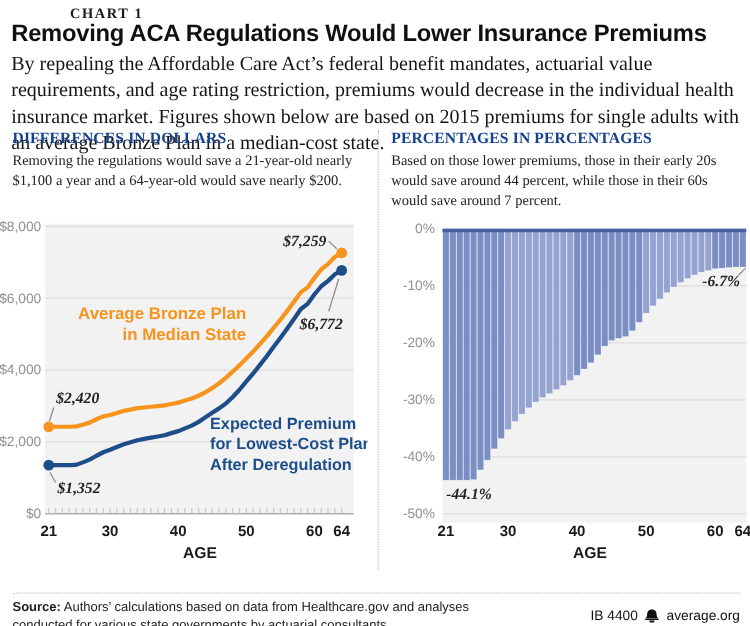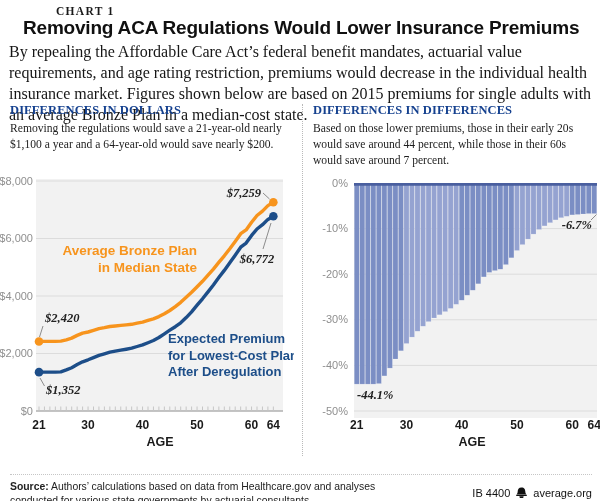--- a/index.html
+++ b/index.html
@@ -1,20 +1,20 @@
 <!DOCTYPE html>
 <html><head>
 <meta charset="utf-8">
 <style>
   html,body{margin:0;padding:0;}
   body{width:600px;height:501px;position:relative;overflow:hidden;background:#ffffff;
        font-family:"Liberation Sans",sans-serif;}
   .kicker{position:absolute;top:5px;left:10px;font-family:"Liberation Serif",serif;
           font-size:11.5px;letter-spacing:1.3px;color:#1a1a1a;font-weight:600;margin-left:46px;}
-  .title{position:absolute;top:17px;left:23px;font-size:19px;font-weight:700;
+  .title{position:absolute;top:17px;left:9px;font-size:19px;font-weight:700;
          letter-spacing:-0.2px;color:#101010;white-space:nowrap;}
   .subtitle{position:absolute;top:42px;left:9px;width:586px;
             font-family:"Liberation Serif",serif;font-size:16px;line-height:1.31;color:#161616;}
   .panel{position:absolute;top:103px;font-family:Liberation Serif, serif;}
   .panel-dollars{left:10px;width:283px;}
   .panel-percent{left:313px;width:281px;}
   .ph{font-size:12.5px;font-weight:700;color:#15418f;letter-spacing:0.1px;}
   .pb{font-size:11.6px;line-height:1.38;color:#1d1d1d;margin-top:3px;}
   .divider{position:absolute;left:302px;top:104px;height:352px;width:0;
            border-left:1px dotted #b9b9b9;}
@@ -44,21 +44,21 @@
 <div class="subtitle">By repealing the Affordable Care Act’s federal benefit mandates, actuarial value requirements, and age rating restriction, premiums would decrease in the individual health insurance market. Figures shown below are based on 2015 premiums for single adults with an average Bronze Plan in a median-cost state.</div>
 
 <div class="panel panel-dollars">
   <div class="ph">DIFFERENCES IN DOLLARS</div>
   <div class="pb">Removing the regulations would save a 21-year-old nearly $1,100 a year and a 64-year-old would save nearly $200.</div>
 </div>
 
 <div class="divider"></div>
 
 <div class="panel panel-percent">
-  <div class="ph">DIFFERENCES IN DIFFERENCES</div>
+  <div class="ph">PERCENTAGES IN PERCENTAGES</div>
   <div class="pb">Based on those lower premiums, those in their early 20s would save around 44 percent, while those in their 60s would save around 7 percent.</div>
 </div>
 
 <svg id="chart-left" class="chart" width="294" height="278">
     <rect x="36" y="4" width="247" height="232" fill="#f2f2f2"></rect>
     <text x="33" y="239.5" class="ytick" text-anchor="end">$0</text>
     <line x1="36" y1="178.5" x2="283" y2="178.5" stroke="#dcdcdc" stroke-width="1"></line>
     <text x="33" y="182" class="ytick" text-anchor="end">$2,000</text>
     <line x1="36" y1="121" x2="283" y2="121" stroke="#dcdcdc" stroke-width="1"></line>
     <text x="33" y="124.5" class="ytick" text-anchor="end">$4,000</text>

